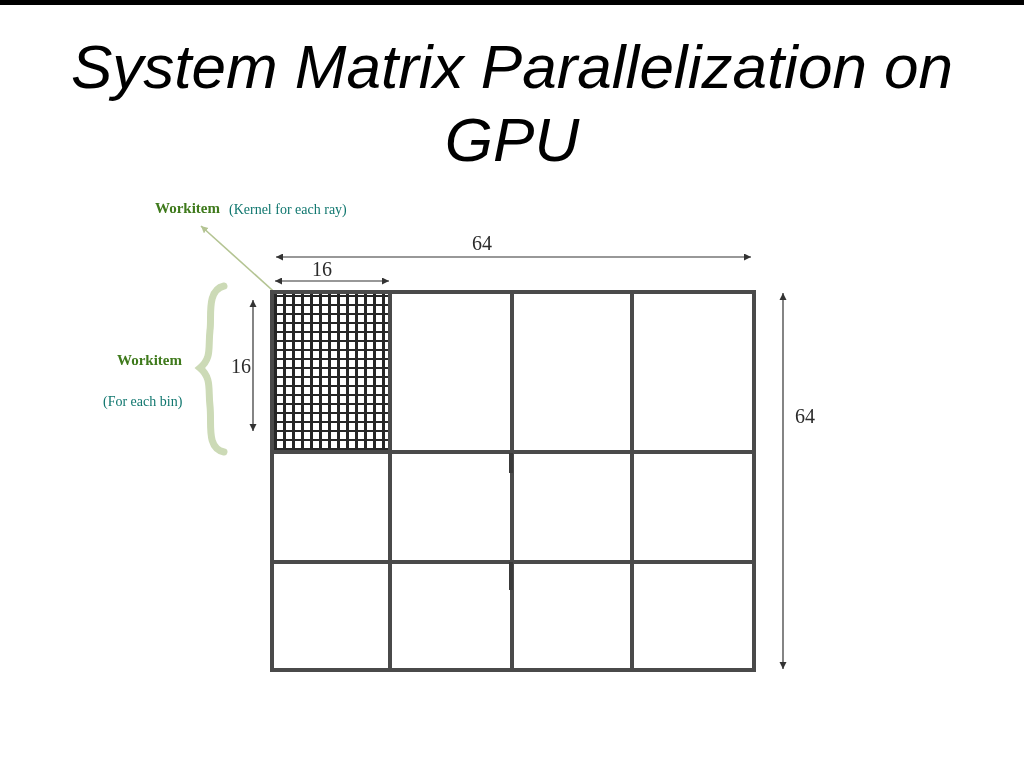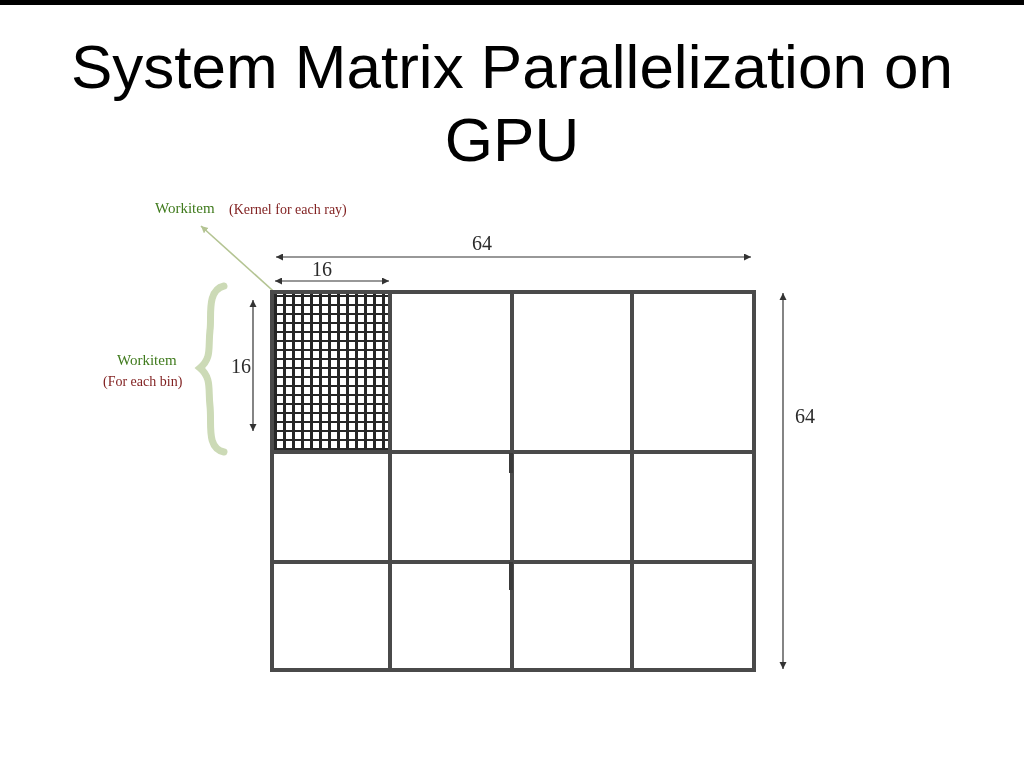--- a/index.html
+++ b/index.html
@@ -21,20 +21,21 @@
     position:absolute;left:0;top:0;width:1024px;height:5px;background:#000;
   }
   .slide-title{
     position:absolute;
     left:32px;top:30px;width:960px;
     text-align:center;
     font-size:62px;
     line-height:1.18;
     color:#000;
     font-family:"Liberation Sans", sans-serif;
+    font-style:italic;
   }
   
   .matrix-grid{
     position:absolute;
     left:270px;top:290px;
     width:486px;height:382px;
     box-sizing:border-box;
     border:2px solid var(--grid-border);
     display:grid;
     grid-template-columns: 118px 122px 120px 1fr;
@@ -55,39 +56,39 @@
     position:absolute;
     width:4px;background:#3a3a3a;
   }
   .stray-mark.m1{left:509px;top:453px;height:20px;}
   .stray-mark.m2{left:509px;top:562px;height:28px;}
   
   .anno{
     position:absolute;
     font-family:"Liberation Serif", serif;
     font-size:14px;
-    color:#7f1d1d;
+    color:#0f766e;
     white-space:nowrap;
   }
   .anno.green{
     color:var(--label-green);
-    font-weight:400;
+    font-weight:700;
     font-size:15px;
   }
   .dim-label{
     position:absolute;
     font-family:"Liberation Serif", serif;
     font-size:20px;
     color:var(--dim-text);
     white-space:nowrap;
   }
   .workitem-label{left:155px;top:200px;}
   .workitem-desc{left:229px;top:202px;}
   .workgroup-label{left:117px;top:352px;}
-  .workgroup-desc{left:103px;top:374px;}
+  .workgroup-desc{left:103px;top:394px;}
   .dim-top-64{left:472px;top:232px;}
   .dim-top-16{left:312px;top:258px;}
   .dim-left-16{left:231px;top:355px;}
   .dim-right-64{left:795px;top:405px;}
   .overlay{
     position:absolute;left:0;top:0;width:1024px;height:768px;
     pointer-events:none;
   }
 </style>
 </head>

